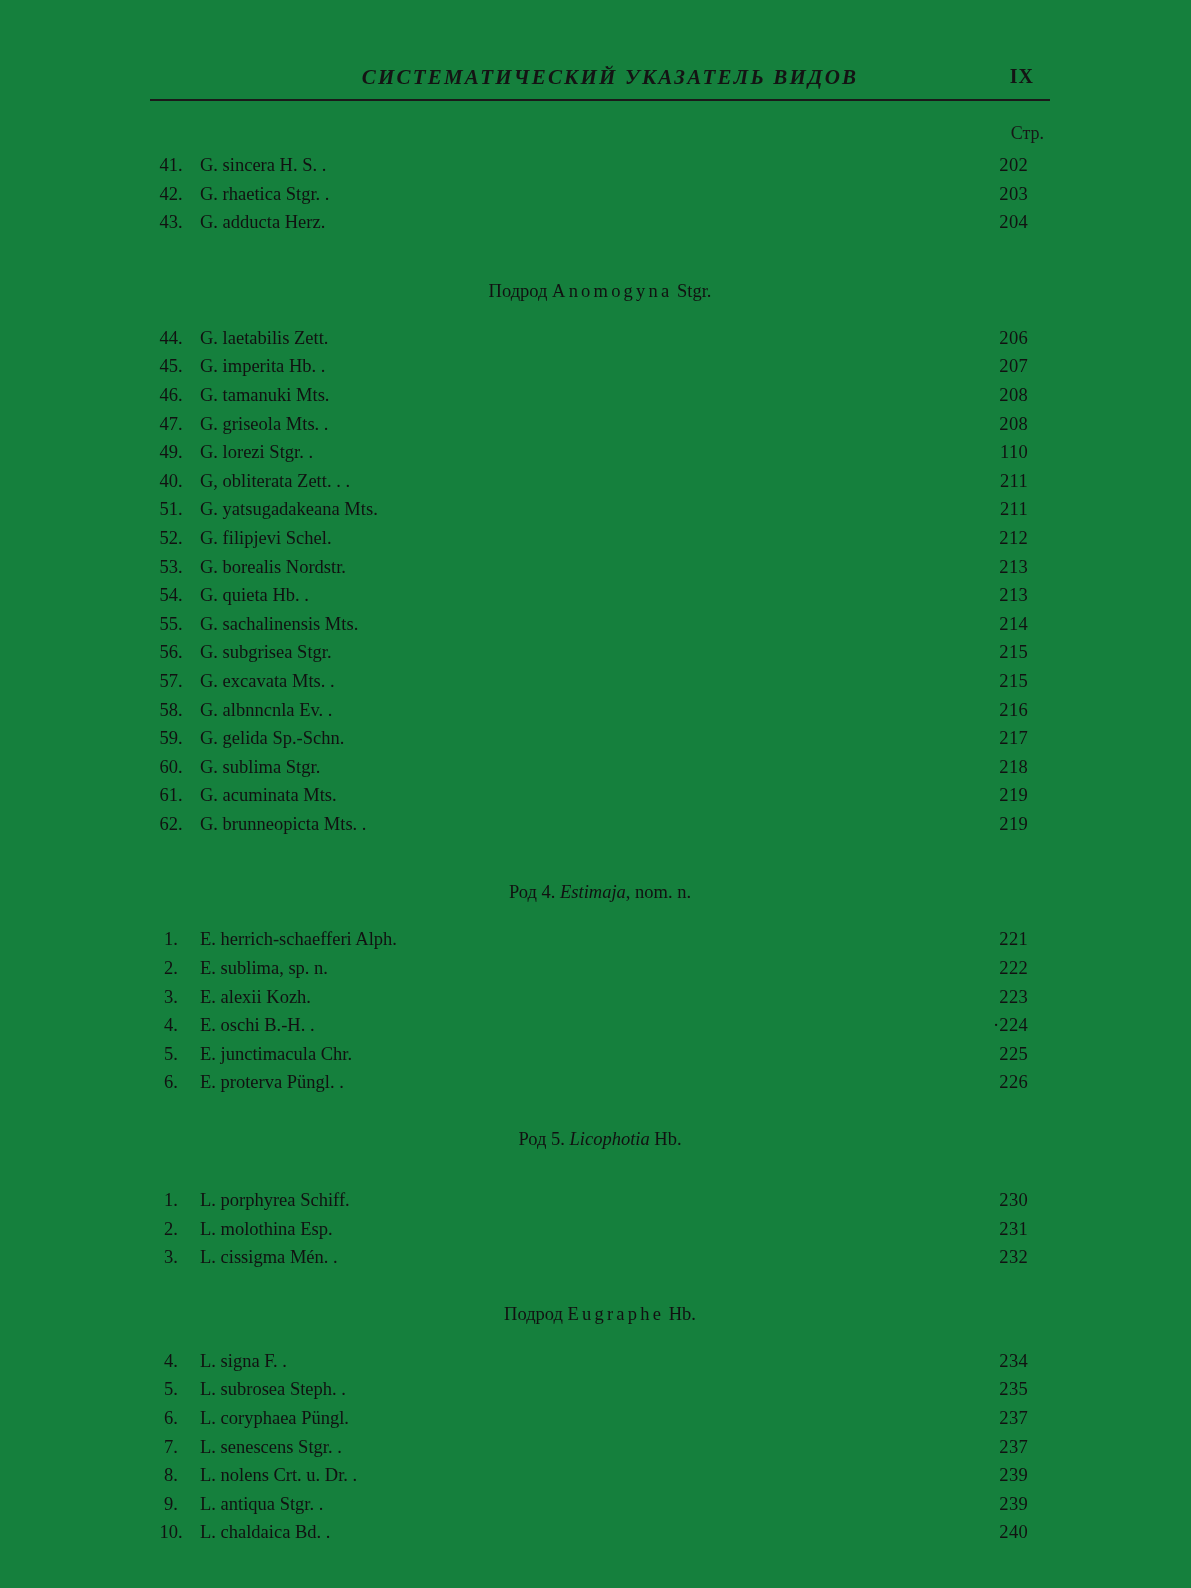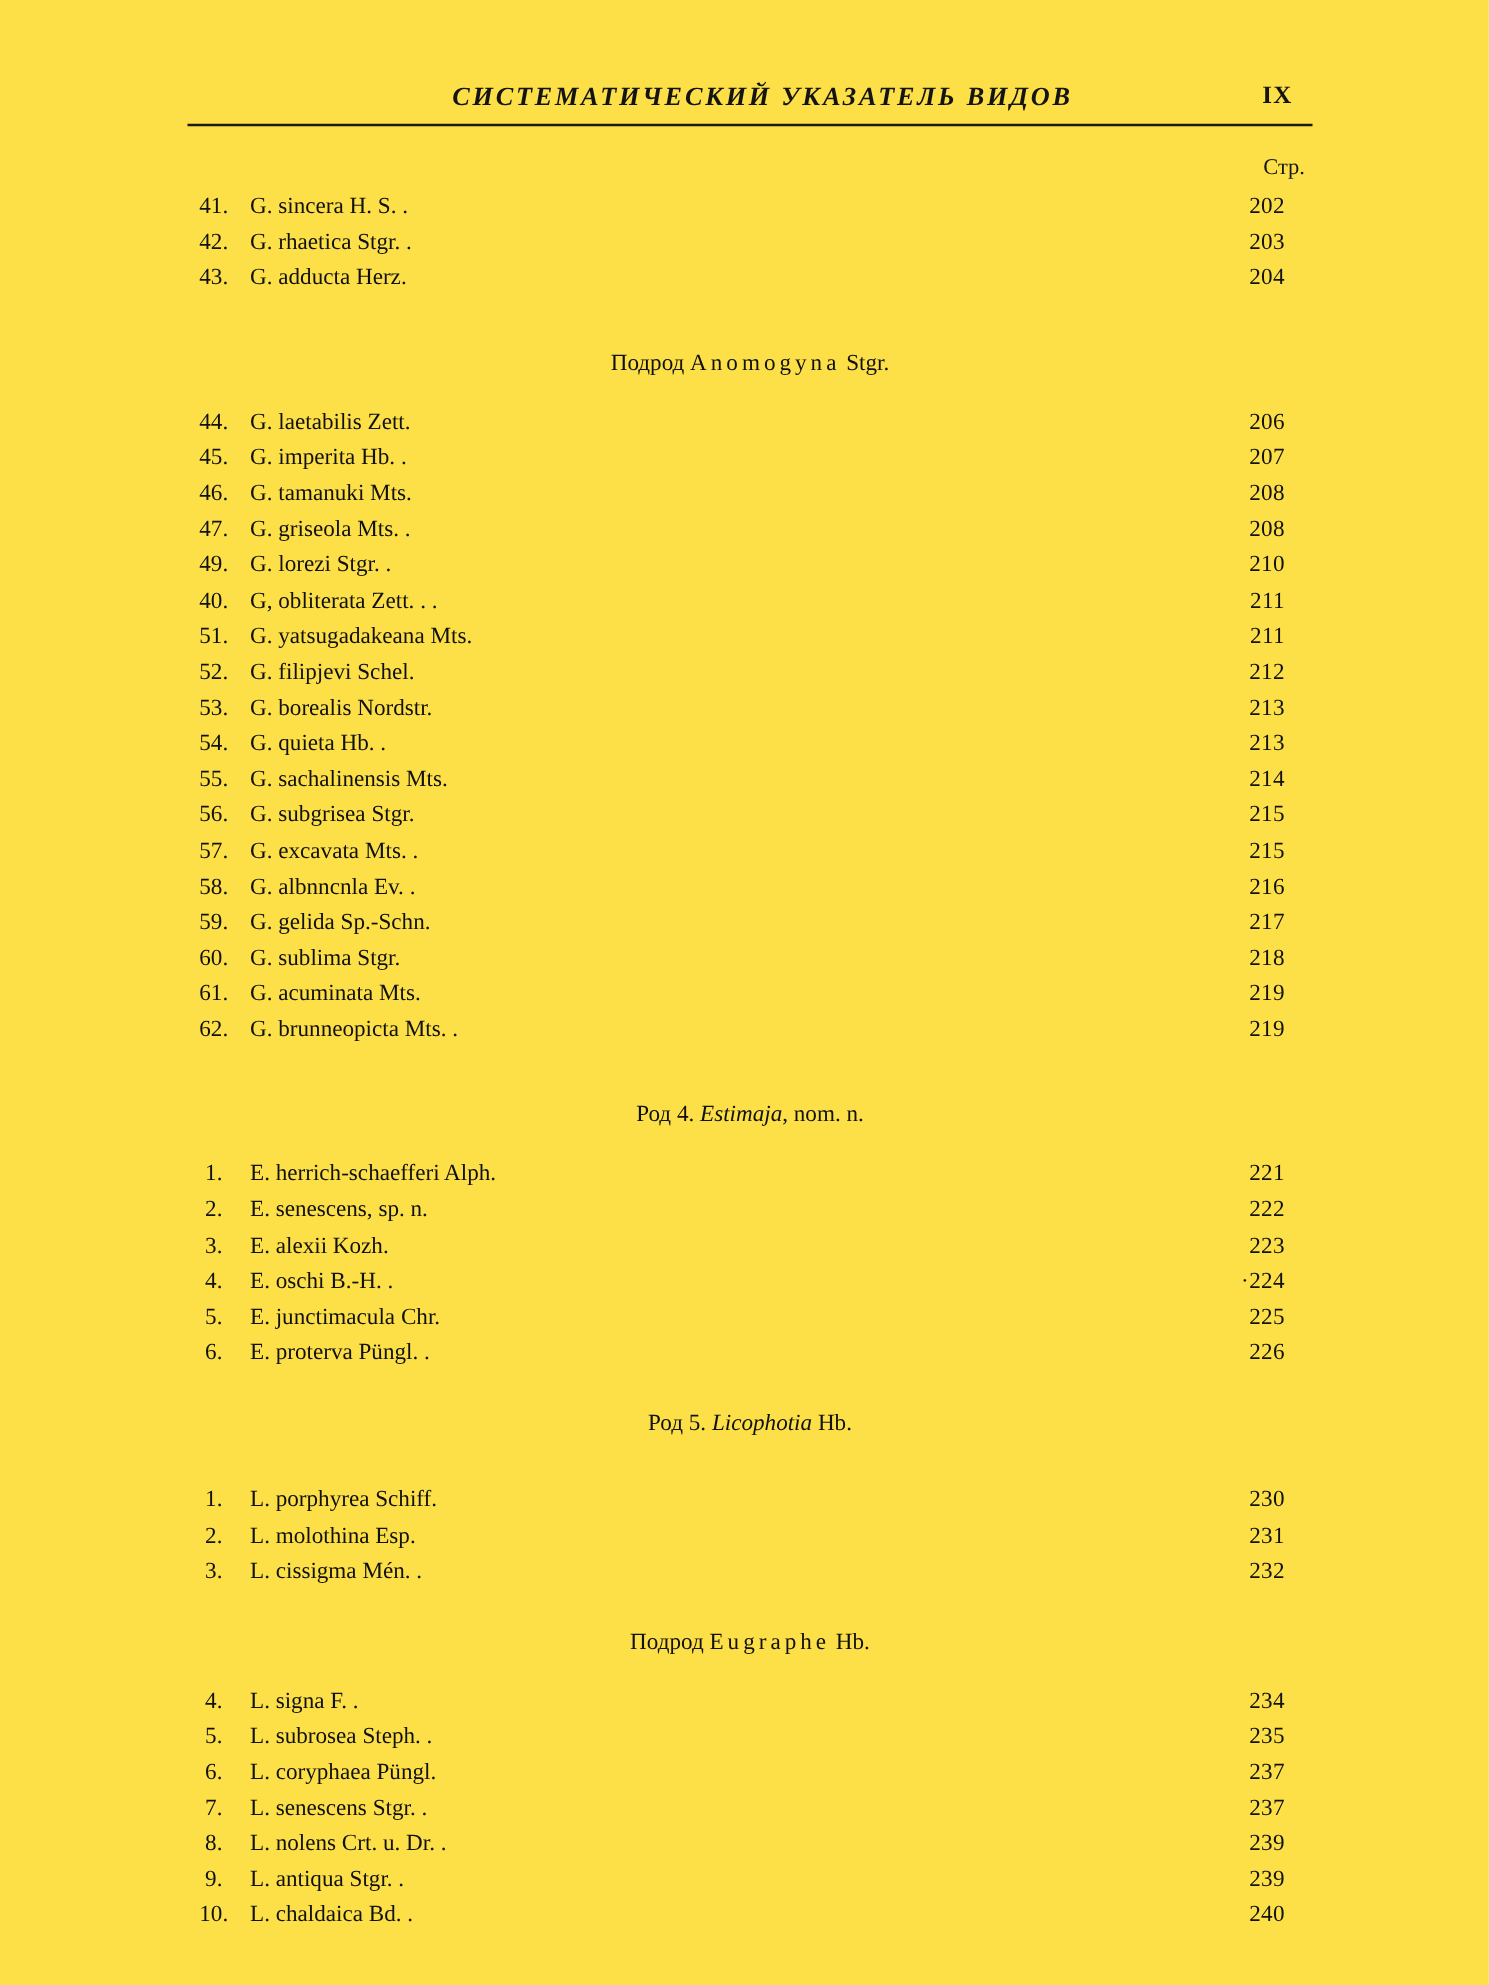--- a/index.html
+++ b/index.html
@@ -13,21 +13,21 @@
     font-family: "Liberation Serif", serif;
     color: #1a1a1a;
     position: relative;
     overflow: hidden;
   }
   .page {
     position: absolute;
     top: 0; left: 0;
     width: 1191px;
     height: 1588px;
-    background: #fde047;
+    background: #15803d;
   }
   .content {
     position: absolute;
     left: 150px;
     top: 55px;
     width: 900px;
   }
   
   .header {
     position: relative;
@@ -185,21 +185,21 @@
         <span class="page-no">208</span>
       </li>
       <li class="entry">
         <span class="num">47.</span>
         <span class="name">G. griseola Mts. .</span>
         <span class="page-no">208</span>
       </li>
       <li class="entry">
         <span class="num">49.</span>
         <span class="name">G. lorezi Stgr. .</span>
-        <span class="page-no">210</span>
+        <span class="page-no">110</span>
       </li>
       <li class="entry">
         <span class="num">40.</span>
         <span class="name">G, obliterata Zett. . .</span>
         <span class="page-no">211</span>
       </li>
       <li class="entry">
         <span class="num">51.</span>
         <span class="name">G. yatsugadakeana Mts.</span>
         <span class="page-no">211</span>
@@ -271,21 +271,21 @@
     <div class="gap-sm"></div>
 
     <ul>
       <li class="entry">
         <span class="num">1.</span>
         <span class="name">E. herrich-schaefferi  Alph.</span>
         <span class="page-no">221</span>
       </li>
       <li class="entry">
         <span class="num">2.</span>
-        <span class="name">E. senescens, sp. n.</span>
+        <span class="name">E. sublima, sp. n.</span>
         <span class="page-no">222</span>
       </li>
       <li class="entry">
         <span class="num">3.</span>
         <span class="name">E. alexii Kozh.</span>
         <span class="page-no">223</span>
       </li>
       <li class="entry">
         <span class="num">4.</span>
         <span class="name">E. oschi B.-H.      .</span>

